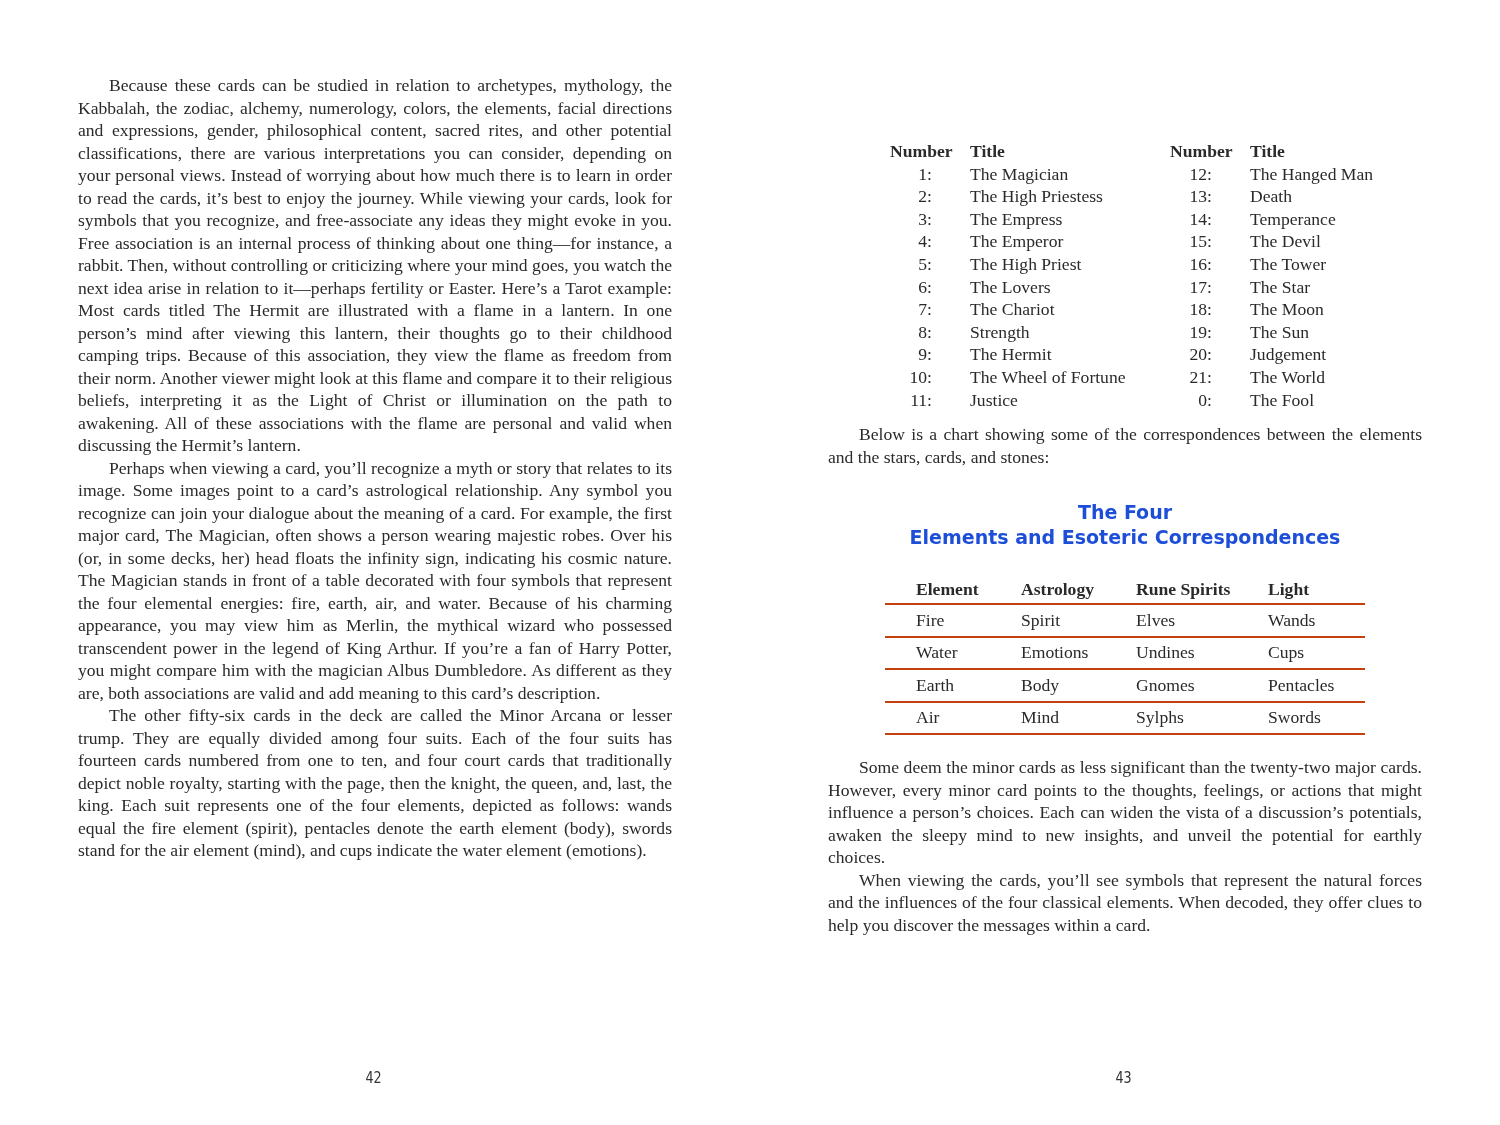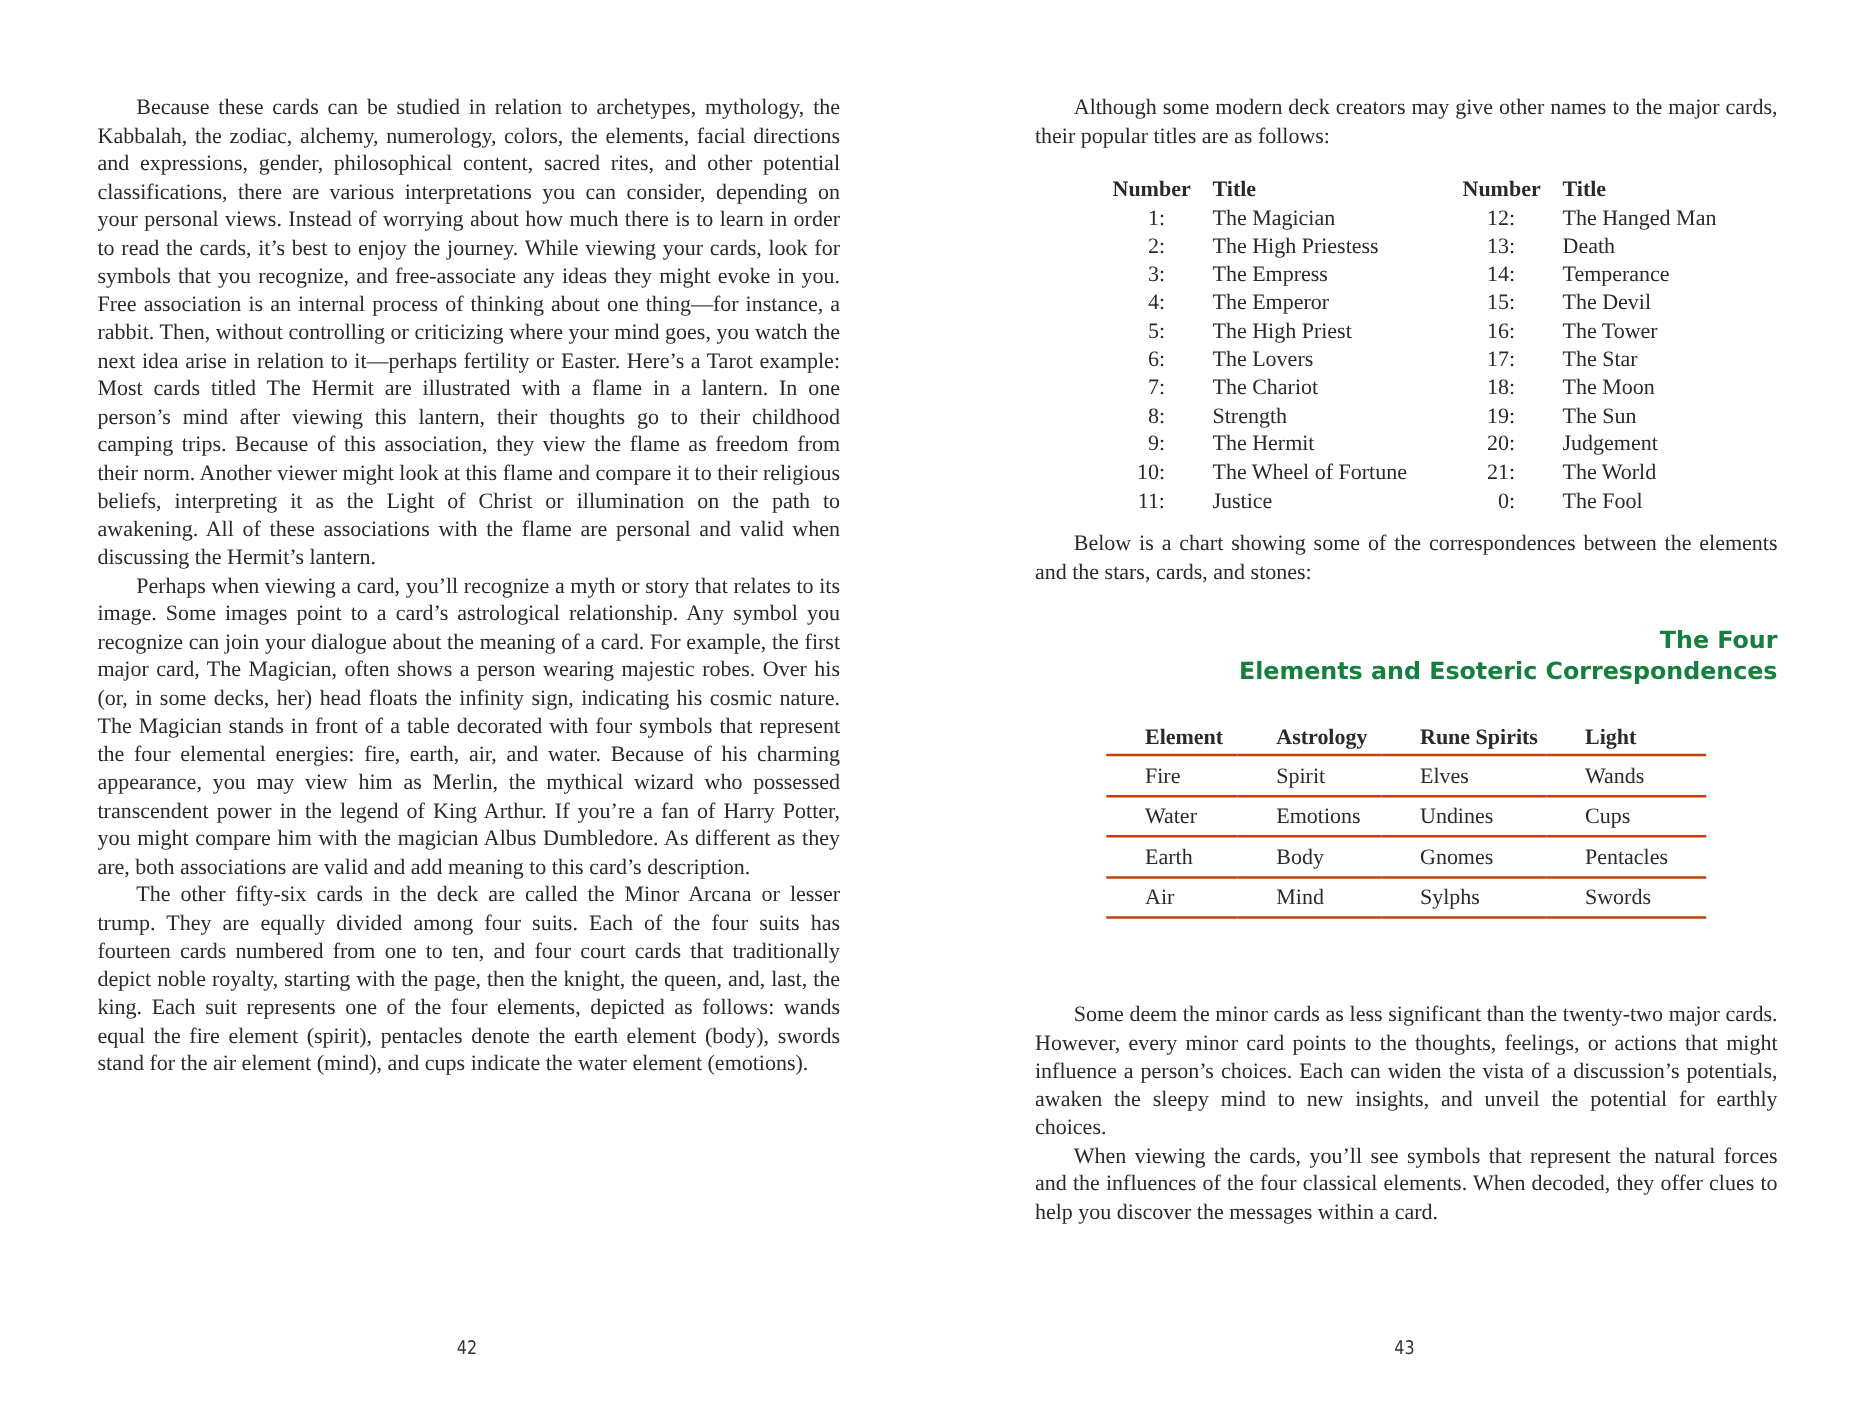--- a/index.html
+++ b/index.html
@@ -21,53 +21,50 @@
   .cards-col { position: absolute; top: 0; }
   .cards-col.c1 { left: 0; }
   .cards-col.c2 { left: 280px; }
   .crow { display: flex; height: 22.6px; line-height: 22.6px; }
   .crow .num { width: 80px; }
   .crow .num.val { width: 42px; text-align: right; padding-right: 38px; box-sizing: content-box; }
   .crow.head .num, .crow.head .title { font-weight: bold; }
   .crow .title { white-space: nowrap; }
   .right .chart-intro { position: absolute; top: 423px; left: 0; width: 594px; }
   .chart-heading {
-    position: absolute; top: 500px; left: 0; width: 594px; text-align: right;
-    font-family: "DejaVu Sans", sans-serif; font-weight: bold; font-size: 19px; line-height: 25px; color: #15803d;
+    position: absolute; top: 500px; left: 0; width: 594px; text-align: center;
+    font-family: "DejaVu Sans", sans-serif; font-weight: bold; font-size: 19px; line-height: 25px; color: #1d4ed8;
   }
   .corr-table { position: absolute; top: 576px; left: 57px; width: 480px; border-collapse: collapse; font-family: "Liberation Serif", serif; font-size: 17.6px; }
   .corr-table th, .corr-table td { text-align: left; padding: 0 0 0 31px; height: 30.5px; border-bottom: 2px solid #c2410c; }
   .corr-table th { font-weight: bold; height: 27px; }
   .corr-table .col1 { width: 74px; }
   .corr-table .col2 { width: 84px; }
   .corr-table .col3 { width: 101px; }
-  .right .closing { position: absolute; top: 800px; left: 0; width: 594px; }
+  .right .closing { position: absolute; top: 756px; left: 0; width: 594px; }
   .page-number {
     position: absolute; top: 1069px; font-family: "DejaVu Sans", sans-serif; font-size: 15px; color: #333;
     transform: scaleX(0.85);
   }
   .left .page-number { left: 286px; }
   .right .page-number { left: 286px; }
 </style>
 </head>
 <body>
 
 <div class="page left">
   <div class="text-block body-text">
     <p class="para">Because these cards can be studied in relation to archetypes, mythology, the Kabbalah, the zodiac, alchemy, numerology, colors, the elements, facial directions and expressions, gender, philosophical content, sacred rites, and other potential classifications, there are various interpretations you can consider, depending on your personal views. Instead of worrying about how much there is to learn in order to read the cards, it’s best to enjoy the journey. While viewing your cards, look for symbols that you recognize, and free-associate any ideas they might evoke in you. Free association is an internal process of thinking about one thing—for instance, a rabbit. Then, without controlling or criticizing where your mind goes, you watch the next idea arise in relation to it—perhaps fertility or Easter. Here’s a Tarot example: Most cards titled The Hermit are illustrated with a flame in a lantern. In one person’s mind after viewing this lantern, their thoughts go to their childhood camping trips. Because of this association, they view the flame as freedom from their norm. Another viewer might look at this flame and compare it to their religious beliefs, interpreting it as the Light of Christ or illumination on the path to awakening. All of these associations with the flame are personal and valid when discussing the Hermit’s lantern.</p>
     <p class="para">Perhaps when viewing a card, you’ll recognize a myth or story that relates to its image. Some images point to a card’s astrological relationship. Any symbol you recognize can join your dialogue about the meaning of a card. For example, the first major card, The Magician, often shows a person wearing majestic robes. Over his (or, in some decks, her) head floats the infinity sign, indicating his cosmic nature. The Magician stands in front of a table decorated with four symbols that represent the four elemental energies: fire, earth, air, and water. Because of his charming appearance, you may view him as Merlin, the mythical wizard who possessed transcendent power in the legend of King Arthur. If you’re a fan of Harry Potter, you might compare him with the magician Albus Dumbledore. As different as they are, both associations are valid and add meaning to this card’s description.</p>
     <p class="para">The other fifty-six cards in the deck are called the Minor Arcana or lesser trump. They are equally divided among four suits. Each of the four suits has fourteen cards numbered from one to ten, and four court cards that traditionally depict noble royalty, starting with the page, then the knight, the queen, and, last, the king. Each suit represents one of the four elements, depicted as follows: wands equal the fire element (spirit), pentacles denote the earth element (body), swords stand for the air element (mind), and cups indicate the water element (emotions).</p>
   </div>
   <div class="page-number">42</div>
 </div>
 
 <div class="page right">
-  <div class="intro body-text">
-    <p class="para">Although some modern deck creators may give other names to the major cards, their popular titles are as follows:</p>
-  </div>
 
   <div class="cards-table">
     <div class="cards-col c1">
       <div class="crow head">
         <span class="num">Number</span>
         <span class="title">Title</span>
       </div>
       <div class="crow">
           <span class="num val">1:</span>
           <span class="title">The Magician</span>

